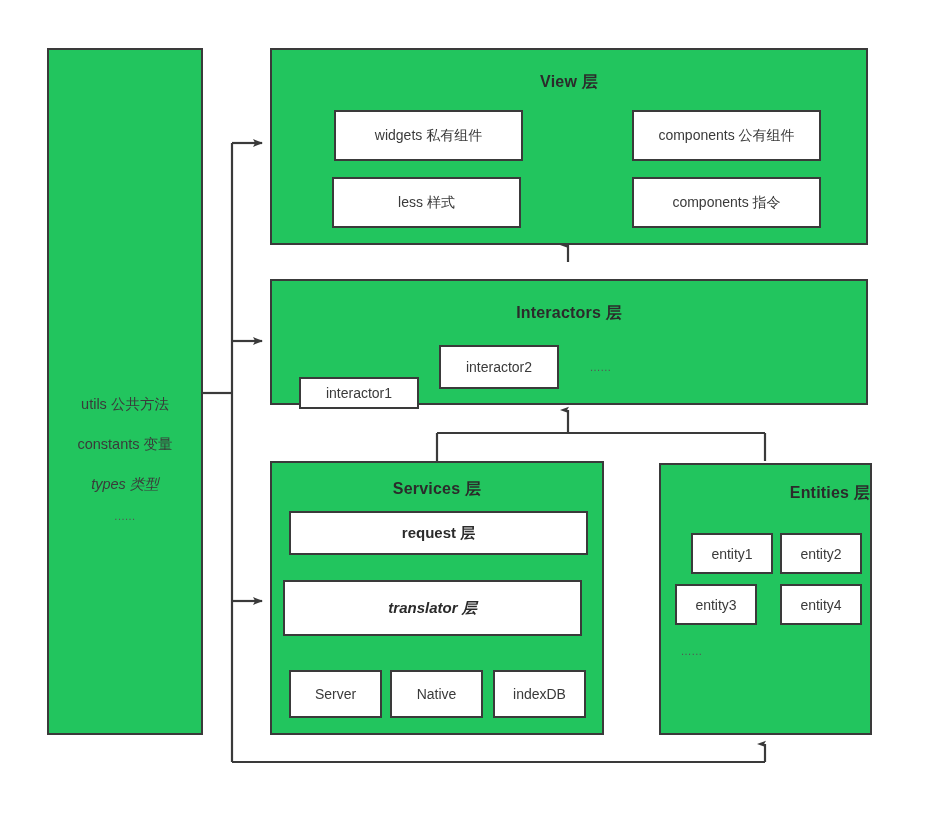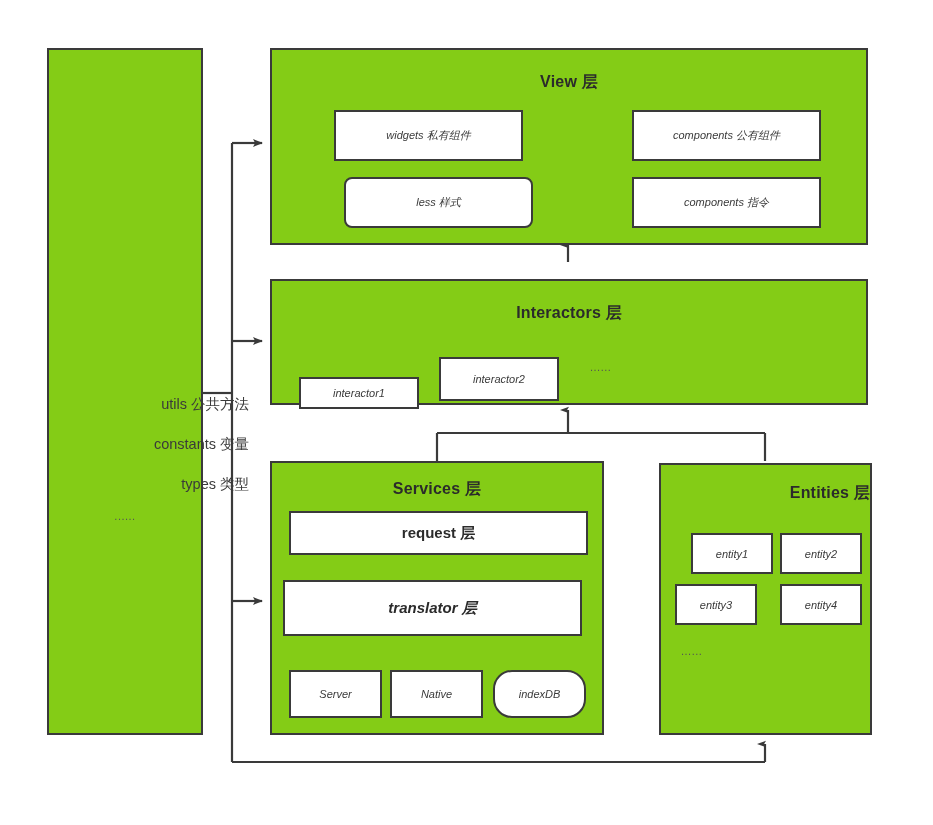--- a/index.html
+++ b/index.html
@@ -23,50 +23,49 @@
     left: 0;
     top: 0;
     width: 933px;
     height: 825px;
     pointer-events: none;
   }
   .box {
     position: absolute;
     box-sizing: border-box;
     border: 2px solid #3a3a3a;
-    background: #84cc16;
+    background: #22c55e;
   }
   .inner-box {
     position: absolute;
     box-sizing: border-box;
     border: 2px solid #3a3a3a;
     background: #ffffff;
     display: flex;
     align-items: center;
     justify-content: center;
     text-align: center;
   }
   .layer-title {
     position: absolute;
     width: 100%;
     text-align: center;
     font-weight: bold;
     font-size: 16px;
     color: #2b2b2b;
     letter-spacing: 0.2px;
   }
-  .label-15 { font-size: 11px; color: #3a3a3a; font-style: italic; }
+  .label-15 { font-size: 14px; color: #3a3a3a; }
   .label-15b { font-size: 15px; color: #2b2b2b; font-weight: bold; }
   .side-text {
     position: absolute;
     width: 100%;
-    text-align: right;
+    text-align: center;
     font-size: 14.5px;
     color: #3a3a3a;
-    padding-left: 48px;
   }
   .ellipsis {
     position: absolute;
     font-size: 11px;
     color: #555555;
     letter-spacing: 0.5px;
     white-space: nowrap;
   }
 </style>
 </head>
@@ -110,48 +109,48 @@
       <path d="M332,668 L332,645"></path>
       <path d="M537,668 L537,645"></path>
       <path d="M332,645 L537,645"></path>
       <path d="M434,668 L434,627" marker-end="url(#arrowUp)"></path>
     </g>
   </svg>
 
   <div class="box" style="left:47px; top:48px; width:156px; height:687px;">
     <div class="side-text" style="top:345px;">utils 公共方法</div>
     <div class="side-text" style="top:385px;">constants 变量</div>
-    <div class="side-text" style="top:425px;">types 类型</div>
+    <div class="side-text" style="top:425px;font-style:italic;">types 类型</div>
     <div class="ellipsis" style="left:0; width:100%; text-align:center; top:460px;">......</div>
   </div>
 
   <div class="box" style="left:270px; top:48px; width:598px; height:197px;">
     <div class="layer-title" style="top:22px;">View 层</div>
 
     <div class="inner-box label-15" style="left:62px; top:60px; width:189px; height:51px;">
       <span>widgets 私有组件</span>
     </div>
     <div class="inner-box label-15" style="left:360px; top:60px; width:189px; height:51px;">
       <span>components 公有组件</span>
     </div>
-    <div class="inner-box label-15" style="left:72px; top:127px; width:189px; height:51px;border-radius:8px;">
+    <div class="inner-box label-15" style="left:60px; top:127px; width:189px; height:51px;">
       <span>less 样式</span>
     </div>
     <div class="inner-box label-15" style="left:360px; top:127px; width:189px; height:51px;">
       <span>components 指令</span>
     </div>
   </div>
 
   <div class="box" style="left:270px; top:279px; width:598px; height:126px;">
     <div class="layer-title" style="top:22px;">Interactors 层</div>
 
     <div class="inner-box label-15" style="left:27px; top:64px; width:120px; height:32px;margin-top:32px;">
       <span>interactor1</span>
     </div>
-    <div class="inner-box label-15" style="left:167px; top:76px; width:120px; height:44px;">
+    <div class="inner-box label-15" style="left:167px; top:64px; width:120px; height:44px;">
       <span>interactor2</span>
     </div>
     <div class="ellipsis" style="left:318px; top:80px;">......</div>
   </div>
 
   <div class="box" style="left:270px; top:461px; width:334px; height:274px;">
     <div class="layer-title" style="top:16px;">Services 层</div>
 
     <div class="inner-box label-15b" style="left:17px; top:48px; width:299px; height:44px;">
       <span>request 层</span>
@@ -159,21 +158,21 @@
     <div class="inner-box label-15b" style="left:11px; top:117px; width:299px; height:56px;font-style:italic;">
       <span>translator 层</span>
     </div>
 
     <div class="inner-box label-15" style="left:17px; top:207px; width:93px; height:48px;">
       <span>Server</span>
     </div>
     <div class="inner-box label-15" style="left:118px; top:207px; width:93px; height:48px;">
       <span>Native</span>
     </div>
-    <div class="inner-box label-15" style="left:221px; top:207px; width:93px; height:48px;border-radius:19px;">
+    <div class="inner-box label-15" style="left:221px; top:207px; width:93px; height:48px;">
       <span>indexDB</span>
     </div>
   </div>
 
   <div class="box" style="left:659px; top:463px; width:213px; height:272px;">
     <div class="layer-title" style="top:18px;text-align:right;">Entities 层</div>
 
     <div class="inner-box label-15" style="left:30px; top:68px; width:82px; height:41px;">
       <span>entity1</span>
     </div>

